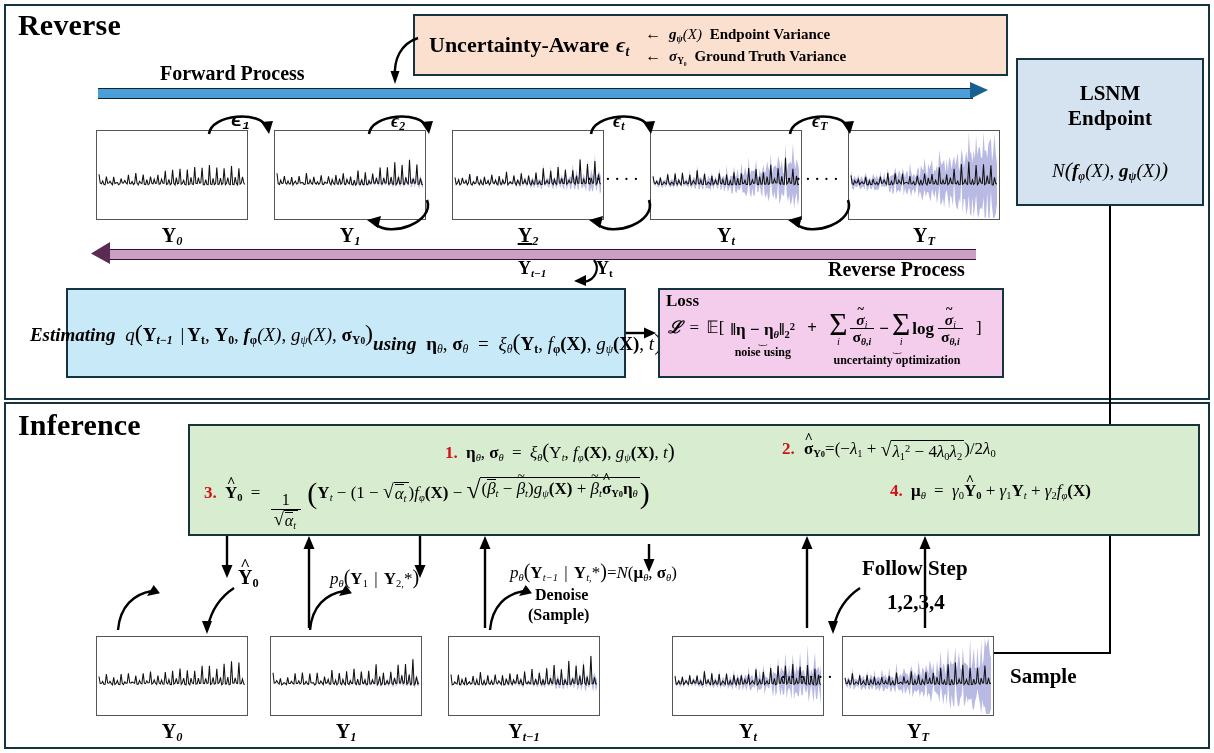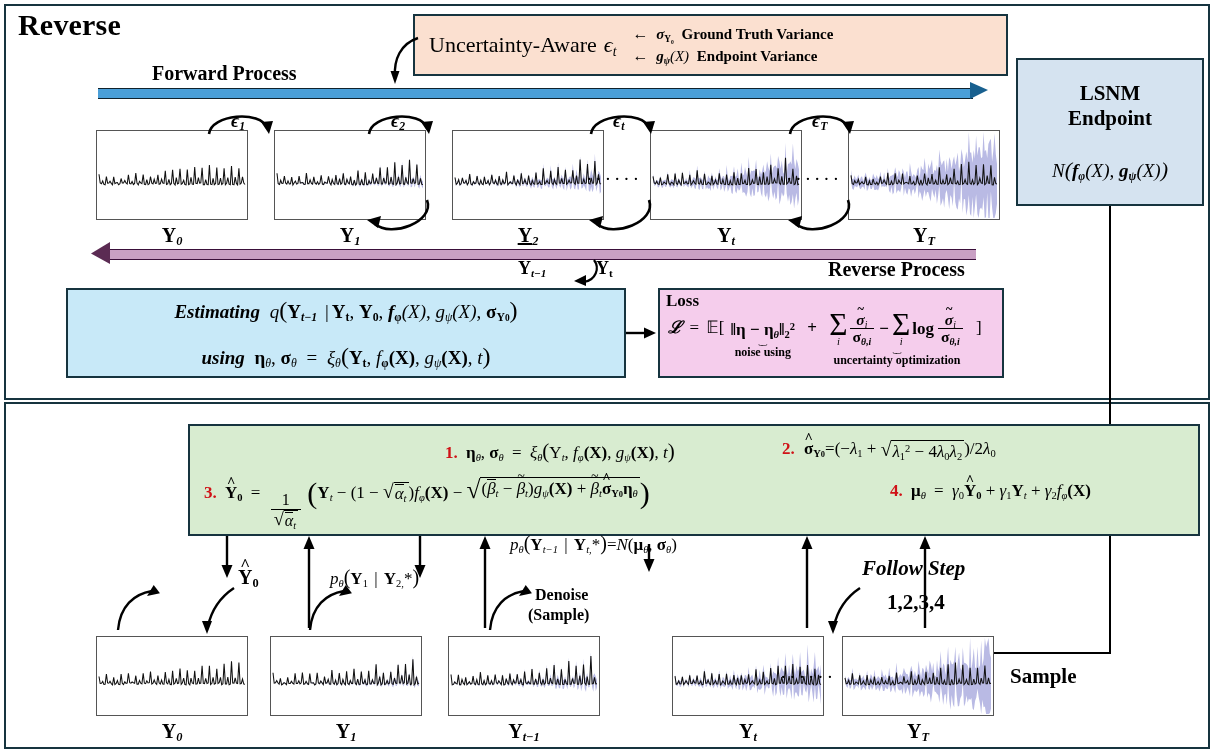--- a/index.html
+++ b/index.html
@@ -106,36 +106,37 @@
 </style>
 </head>
 <body>
 
 <div id="root">
 
   <div class="section-frame" id="training-frame"></div>
   <div class="section-frame" id="inference-frame"></div>
 
   <div class="section-title" id="training-title">Reverse</div>
+  <div class="section-title" id="inference-title">Inference</div>
 
   <div class="box" id="ua-box">
     <div style="display:flex;align-items:center;height:100%;padding-left:14px;">
-      <div style="font-weight:normal;font-size:22px;white-space:nowrap;">
+      <div style="font-weight:bold;font-size:22px;white-space:nowrap;">
         <span>Uncertainty-Aware</span><span style="margin-left:7px;font-style:italic;"><span>ϵ</span><sub>t</sub></span>
       </div>
       <div style="margin-left:16px;line-height:1.32;font-size:15px;font-weight:bold;white-space:nowrap;">
+        <div>
+          <span style="font-size:16px;">←</span>
+          <span style="font-style:italic;margin-left:4px;"><span>g</span><sub style="font-style:italic;">ψ</sub><span style="font-weight:normal;font-style:italic;">(X)</span></span>
+          <span style="margin-left:4px;">Endpoint Variance</span>
+        </div>
         <div>
           <span style="font-size:16px;">←</span>
           <span style="font-style:italic;margin-left:4px;"><span>σ</span><sub style="font-style:normal;">Y₀</sub></span>
           <span style="margin-left:4px;">Ground Truth Variance</span>
-        </div>
-        <div>
-          <span style="font-size:16px;">←</span>
-          <span style="font-style:italic;margin-left:4px;"><span>g</span><sub style="font-style:italic;">ψ</sub><span style="font-weight:normal;font-style:italic;">(X)</span></span>
-          <span style="margin-left:4px;">Endpoint Variance</span>
         </div>
       </div>
     </div>
   </div>
 
   <svg class="deco" style="left:386px;top:36px;" width="40" height="52">
     <path d="M32 2 C14 8, 8 24, 9 40" stroke="#000" stroke-width="2.4" fill="none"></path>
     <path d="M9 48 L4.5 35 L13.5 35 Z" fill="#000"></path>
   </svg>
 
@@ -150,21 +151,21 @@
   </div>
 
   <div class="lbl" style="left:986px;top:160px;font-size:26px;font-weight:bold;">~</div>
 
   <div class="vline" style="left:1109px;top:206px;height:448px;"></div>
   <div class="hline" style="left:985px;top:652px;width:126px;"></div>
   <svg class="deco" style="left:965px;top:640px;" width="26" height="26">
     <path d="M6 13 L19 7.5 L19 18.5 Z" fill="#000"></path>
   </svg>
 
-  <div class="lbl b" style="left:152px;top:62px;font-size:20px;">Forward Process</div>
+  <div class="lbl b" style="left:160px;top:62px;font-size:20px;">Forward Process</div>
   <div class="fbar" style="left:98px;top:88px;width:875px;"></div>
   <svg class="deco" style="left:968px;top:80px;" width="26" height="24">
     <path d="M2 2 L20 10 L2 19 Z" fill="#18608f"></path>
   </svg>
 
   <div class="rbar" style="left:110px;top:249px;width:866px;"></div>
   <svg class="deco" style="left:86px;top:241px;" width="28" height="24">
     <path d="M24 1 L5 12.5 L24 23 Z" fill="#5b2b53"></path>
   </svg>
   <div class="lbl b" style="left:828px;top:258px;font-size:20px;">Reverse Process</div>
@@ -208,21 +209,21 @@
         </svg>
       </div>
       <div class="ylab" style="left: 650px; top: 224px; width: 152px;"><span>Y</span><sub style="font-style:italic;">t</sub></div>
       <div class="plot" style="left: 848px; top: 130px; width: 152px; height: 90px;">
         <svg viewBox="0 0 150 88" preserveAspectRatio="none">
           <path d="M2.0 39.0 L3.2 48.0 L4.5 47.9 L5.7 44.2 L6.9 48.5 L8.1 47.0 L9.4 43.5 L10.6 49.9 L11.8 46.2 L13.0 45.3 L14.3 50.2 L15.5 45.4 L16.7 41.5 L17.9 46.7 L19.2 49.7 L20.4 46.1 L21.6 49.1 L22.9 48.8 L24.1 42.5 L25.3 45.7 L26.5 47.4 L27.8 44.1 L29.0 48.0 L30.2 47.3 L31.4 40.6 L32.7 48.6 L33.9 48.9 L35.1 41.6 L36.4 48.8 L37.6 50.0 L38.8 37.1 L40.0 47.6 L41.3 45.1 L42.5 44.8 L43.7 43.8 L44.9 43.6 L46.2 36.2 L47.4 42.0 L48.6 46.2 L49.8 39.0 L51.1 41.8 L52.3 48.8 L53.5 37.2 L54.8 41.1 L56.0 47.0 L57.2 40.8 L58.4 40.2 L59.7 48.2 L60.9 31.9 L62.1 40.3 L63.3 46.1 L64.6 43.0 L65.8 44.4 L67.0 46.8 L68.3 38.7 L69.5 36.0 L70.7 47.3 L71.9 34.5 L73.2 37.9 L74.4 38.9 L75.6 26.7 L76.8 38.3 L78.1 46.6 L79.3 32.6 L80.5 38.1 L81.7 33.8 L83.0 28.5 L84.2 43.3 L85.4 38.8 L86.7 40.1 L87.9 33.9 L89.1 41.6 L90.3 18.4 L91.6 29.9 L92.8 34.3 L94.0 30.8 L95.2 29.2 L96.5 41.8 L97.7 27.7 L98.9 40.4 L100.2 26.1 L101.4 29.6 L102.6 37.9 L103.8 30.2 L105.1 25.2 L106.3 34.3 L107.5 29.0 L108.7 21.5 L110.0 40.2 L111.2 34.6 L112.4 17.9 L113.6 24.3 L114.9 36.5 L116.1 28.4 L117.3 20.6 L118.6 29.4 L119.8 1.0 L121.0 21.5 L122.2 21.5 L123.5 31.7 L124.7 18.9 L125.9 27.8 L127.1 4.8 L128.4 24.4 L129.6 16.3 L130.8 16.2 L132.1 27.2 L133.3 26.0 L134.5 1.0 L135.7 20.5 L137.0 18.8 L138.2 27.0 L139.4 13.1 L140.6 10.0 L141.9 7.8 L143.1 30.5 L144.3 20.0 L145.5 2.3 L146.8 23.0 L148.0 33.1 L148.0 72.7 L146.8 82.2 L145.5 87.0 L144.3 87.0 L143.1 76.9 L141.9 60.6 L140.6 87.0 L139.4 87.0 L138.2 62.1 L137.0 86.3 L135.7 86.9 L134.5 66.2 L133.3 78.9 L132.1 76.6 L130.8 78.3 L129.6 87.0 L128.4 82.9 L127.1 63.2 L125.9 75.8 L124.7 87.0 L123.5 66.0 L122.2 85.0 L121.0 82.8 L119.8 64.1 L118.6 77.3 L117.3 84.6 L116.1 68.6 L114.9 67.8 L113.6 82.1 L112.4 48.1 L111.2 72.3 L110.0 67.2 L108.7 78.8 L107.5 76.7 L106.3 70.9 L105.1 50.2 L103.8 75.3 L102.6 66.8 L101.4 63.9 L100.2 78.3 L98.9 66.8 L97.7 59.1 L96.5 62.5 L95.2 76.7 L94.0 67.2 L92.8 71.7 L91.6 74.7 L90.3 54.1 L89.1 65.1 L87.9 72.8 L86.7 58.4 L85.4 66.7 L84.2 62.5 L83.0 57.8 L81.7 70.4 L80.5 66.6 L79.3 61.2 L78.1 60.9 L76.8 66.1 L75.6 58.2 L74.4 64.6 L73.2 69.9 L71.9 63.0 L70.7 60.2 L69.5 67.5 L68.3 50.6 L67.0 58.8 L65.8 63.2 L64.6 57.9 L63.3 59.5 L62.1 65.7 L60.9 58.4 L59.7 57.3 L58.4 63.7 L57.2 61.8 L56.0 56.8 L54.8 65.0 L53.5 47.9 L52.3 57.0 L51.1 61.6 L49.8 59.3 L48.6 59.5 L47.4 62.5 L46.2 48.5 L44.9 61.6 L43.7 63.4 L42.5 55.4 L41.3 62.1 L40.0 59.7 L38.8 46.3 L37.6 56.5 L36.4 54.9 L35.1 56.1 L33.9 54.8 L32.7 56.4 L31.4 50.8 L30.2 56.6 L29.0 59.6 L27.8 58.2 L26.5 59.1 L25.3 58.9 L24.1 53.5 L22.9 58.1 L21.6 57.9 L20.4 53.4 L19.2 57.8 L17.9 60.3 L16.7 50.0 L15.5 58.8 L14.3 55.5 L13.0 55.9 L11.8 58.2 L10.6 57.3 L9.4 53.0 L8.1 56.6 L6.9 55.5 L5.7 55.0 L4.5 59.0 L3.2 57.4 L2.0 49.7 Z" fill="#8e8fd4" fill-opacity="0.62" stroke="none"></path>
           <path d="M2.0 44.4 L3.2 52.7 L4.5 53.5 L5.7 49.6 L6.9 52.0 L8.1 51.8 L9.4 48.3 L10.6 53.6 L11.8 52.2 L13.0 50.6 L14.3 52.8 L15.5 52.1 L16.7 45.8 L17.9 53.5 L19.2 53.8 L20.4 49.8 L21.6 53.5 L22.9 53.4 L24.1 48.0 L25.3 52.3 L26.5 53.2 L27.8 51.1 L29.0 53.8 L30.2 51.9 L31.4 45.7 L32.7 52.5 L33.9 51.9 L35.1 48.8 L36.4 51.9 L37.6 53.2 L38.8 41.7 L40.0 53.7 L41.3 53.6 L42.5 50.1 L43.7 53.6 L44.9 52.6 L46.2 42.3 L47.4 52.2 L48.6 52.8 L49.8 49.1 L51.1 51.7 L52.3 52.9 L53.5 42.6 L54.8 53.0 L56.0 51.9 L57.2 51.3 L58.4 51.9 L59.7 52.8 L60.9 45.1 L62.1 53.0 L63.3 52.8 L64.6 50.5 L65.8 53.8 L67.0 52.8 L68.3 44.6 L69.5 51.7 L70.7 53.7 L71.9 48.8 L73.2 53.9 L74.4 51.7 L75.6 42.5 L76.8 52.2 L78.1 53.8 L79.3 46.9 L80.5 52.4 L81.7 52.1 L83.0 43.1 L84.2 52.9 L85.4 52.8 L86.7 49.2 L87.9 53.3 L89.1 53.3 L90.3 36.2 L91.6 52.3 L92.8 53.0 L94.0 49.0 L95.2 53.0 L96.5 52.1 L97.7 43.4 L98.9 53.6 L100.2 52.2 L101.4 46.7 L102.6 52.4 L103.8 52.8 L105.1 37.7 L106.3 52.6 L107.5 52.8 L108.7 50.1 L110.0 53.7 L111.2 53.4 L112.4 33.0 L113.6 53.2 L114.9 52.1 L116.1 48.5 L117.3 52.6 L118.6 53.3 L119.8 30.8 L121.0 52.1 L122.2 53.3 L123.5 48.9 L124.7 53.4 L125.9 51.8 L127.1 34.0 L128.4 53.6 L129.6 52.2 L130.8 47.2 L132.1 51.9 L133.3 52.4 L134.5 33.3 L135.7 53.7 L137.0 52.6 L138.2 44.6 L139.4 52.1 L140.6 52.4 L141.9 34.2 L143.1 53.7 L144.3 53.9 L145.5 46.3 L146.8 52.6 L148.0 52.9 " fill="none" stroke="#111111" stroke-width="1.05"></path>
         </svg>
       </div>
       <div class="ylab" style="left: 848px; top: 224px; width: 152px;"><span>Y</span><sub style="font-style:italic;">T</sub></div>
-      <div class="lbl" style="left: 231px; top: 110px; font-size: 19px; font-weight: bold; font-style: italic;"><span>ϵ</span><sub>1</sub></div>
+      <div class="lbl" style="left: 231px; top: 110px; font-size: 19px; font-weight: bold; font-style: italic; font-family: Liberation Mono, monospace;"><span>ϵ</span><sub>1</sub></div>
       <svg class="deco" width="76" height="26" style="left: 205px; top: 108px;">
         <path d="M4 26 C6 6, 56 2, 62 20" stroke="#000" stroke-width="2.6" fill="none"></path>
         <path d="M64 26 L56 14 L68 13 Z" fill="#000"></path>
       </svg>
       <div class="lbl" style="left: 391px; top: 110px; font-size: 19px; font-weight: bold; font-style: italic;"><span>ϵ</span><sub>2</sub></div>
       <svg class="deco" width="76" height="26" style="left: 365px; top: 108px;">
         <path d="M4 26 C6 6, 56 2, 62 20" stroke="#000" stroke-width="2.6" fill="none"></path>
         <path d="M64 26 L56 14 L68 13 Z" fill="#000"></path>
       </svg>
       <div class="lbl" style="left: 613px; top: 110px; font-size: 19px; font-weight: bold; font-style: italic;"><span>ϵ</span><sub>t</sub></div>
@@ -245,21 +246,21 @@
       </svg>
       <svg class="deco" width="76" height="42" style="left: 786px; top: 200px;">
         <path d="M62 0 C70 22, 26 38, 10 24" stroke="#000" stroke-width="2.6" fill="none"></path>
         <path d="M2 20 L16 16 L13 28 Z" fill="#000"></path>
       </svg>
       <div class="lbl" style="left: 586px; top: 168px; font-size: 19px; letter-spacing: 3px;">······</div>
       <div class="lbl" style="left: 786px; top: 168px; font-size: 19px; letter-spacing: 3px;">······</div>
     </div>
 
   <div class="box" id="estimating-box">
-    <div style="display:flex;flex-direction:column;align-items:center;justify-content:center;height:100%;font-size:19px;">
+    <div style="display:flex;flex-direction:row;align-items:center;justify-content:center;height:100%;font-size:19px;">
       <div style="white-space:nowrap;">
         <span class="bi">Estimating</span>
         <span class="mathi" style="margin-left:5px;">q</span><span style="font-size:24px;">(</span><span class="b">Y</span><sub class="bi">t−1</sub>
         <span style="margin:0 3px;">|</span><span class="b">Y</span><sub class="b">t</sub>,
         <span class="b">Y</span><sub class="b">0</sub>,
         <span class="bi">f</span><sub class="b">φ</sub><span class="mathi">(X)</span>,
         <span class="mathi">g</span><sub class="mathi">ψ</sub><span class="mathi">(X)</span>,
         <span class="b" style="font-style:normal;">σ</span><sub class="b">Y<span style="font-size:.8em;">0</span></sub><span style="font-size:24px;">)</span>
       </div>
       <div style="white-space:nowrap;margin-top:19px;">
@@ -430,26 +431,26 @@
     <path d="M36 2 C24 10, 14 22, 10 40" stroke="#000" stroke-width="2.4" fill="none"></path>
     <path d="M9 48 L4 35 L14 35 Z" fill="#000"></path>
   </svg>
 
   <div class="lbl b" style="left:238px;top:566px;font-size:20px;">
     <span class="hat">Y</span><sub>0</sub>
   </div>
   <div class="lbl" style="left:330px;top:566px;font-size:17px;">
     <span class="mathi">p</span><sub class="mathi">θ</sub><span style="font-size:20px;">(</span><span class="b">Y</span><sub>1</sub> <span style="margin:0 2px;">|</span> <span class="b">Y</span><sub>2,</sub><span>*</span><span style="font-size:20px;">)</span>
   </div>
-  <div class="lbl" style="left:510px;top:532px;font-size:17px;">
+  <div class="lbl" style="left:510px;top:560px;font-size:17px;">
     <span class="mathi">p</span><sub class="mathi">θ</sub><span style="font-size:20px;">(</span><span class="b">Y</span><sub class="mathi">t−1</sub> <span style="margin:0 2px;">|</span> <span class="b">Y</span><sub class="mathi">t,</sub><span>*</span><span style="font-size:20px;">)</span>=<span class="mathi">N</span>(<span class="b">μ</span><sub class="mathi">θ</sub>, <span class="b">σ</span><sub class="mathi">θ</sub>)
   </div>
   <div class="lbl b" style="left:535px;top:586px;font-size:16px;">Denoise</div>
   <div class="lbl b" style="left:528px;top:606px;font-size:16px;">(Sample)</div>
-  <div class="lbl b" style="left:862px;top:556px;font-size:21px;font-style:italic;">Follow Step</div>
+  <div class="lbl b" style="left:862px;top:556px;font-size:21px;">Follow Step</div>
   <div class="lbl b" style="left:887px;top:582px;font-size:21px;margin-top:8px;">1,2,3,4</div>
   <div class="lbl b" style="left:1010px;top:664px;font-size:21px;">Sample</div>
 
   <div id="inference-panels">
       <div class="plot" style="left: 96px; top: 636px; width: 152px; height: 80px;">
         <svg viewBox="0 0 150 78" preserveAspectRatio="none">
           <path d="M2.0 39.5 L3.2 46.5 L4.5 46.3 L5.7 44.4 L6.9 47.5 L8.1 47.3 L9.4 37.1 L10.6 45.9 L11.8 46.2 L13.0 44.3 L14.3 46.6 L15.5 47.9 L16.7 40.3 L17.9 47.5 L19.2 46.4 L20.4 43.6 L21.6 47.3 L22.9 47.6 L24.1 37.0 L25.3 46.2 L26.5 47.6 L27.8 44.8 L29.0 46.4 L30.2 46.1 L31.4 36.2 L32.7 45.7 L33.9 46.1 L35.1 45.0 L36.4 45.8 L37.6 46.2 L38.8 38.7 L40.0 47.1 L41.3 47.1 L42.5 43.4 L43.7 46.1 L44.9 46.8 L46.2 36.2 L47.4 46.2 L48.6 46.6 L49.8 43.8 L51.1 46.0 L52.3 45.7 L53.5 34.6 L54.8 47.1 L56.0 46.2 L57.2 43.0 L58.4 46.0 L59.7 47.3 L60.9 38.5 L62.1 45.8 L63.3 47.1 L64.6 43.1 L65.8 47.1 L67.0 47.2 L68.3 35.1 L69.5 45.8 L70.7 46.9 L71.9 42.5 L73.2 47.5 L74.4 47.6 L75.6 33.8 L76.8 47.1 L78.1 46.0 L79.3 41.4 L80.5 46.5 L81.7 46.1 L83.0 31.5 L84.2 47.3 L85.4 45.8 L86.7 41.2 L87.9 47.5 L89.1 47.8 L90.3 33.3 L91.6 46.5 L92.8 47.8 L94.0 41.1 L95.2 46.0 L96.5 46.7 L97.7 33.9 L98.9 47.1 L100.2 46.8 L101.4 41.1 L102.6 46.6 L103.8 46.1 L105.1 28.7 L106.3 46.4 L107.5 46.7 L108.7 41.4 L110.0 46.5 L111.2 45.9 L112.4 28.7 L113.6 47.6 L114.9 46.3 L116.1 40.4 L117.3 47.2 L118.6 46.5 L119.8 31.8 L121.0 46.5 L122.2 45.7 L123.5 40.4 L124.7 47.8 L125.9 46.8 L127.1 26.8 L128.4 46.9 L129.6 47.0 L130.8 40.1 L132.1 47.8 L133.3 47.2 L134.5 24.2 L135.7 46.0 L137.0 46.1 L138.2 40.8 L139.4 46.1 L140.6 46.5 L141.9 25.5 L143.1 46.8 L144.3 46.5 L145.5 42.1 L146.8 47.1 L148.0 47.2 " fill="none" stroke="#111111" stroke-width="1.05"></path>
         </svg>
       </div>
       <div class="ylab" style="left: 96px; top: 720px; width: 152px;"><span>Y</span><sub style="font-style:italic;">0</sub></div>

